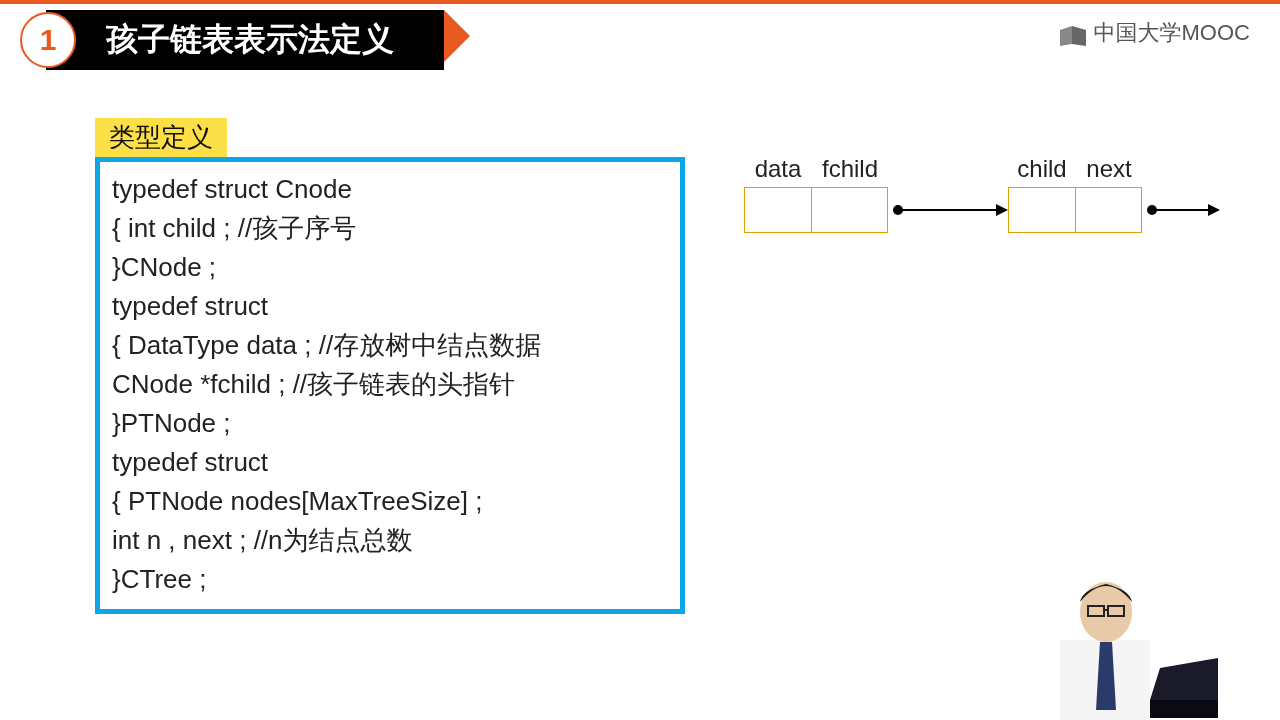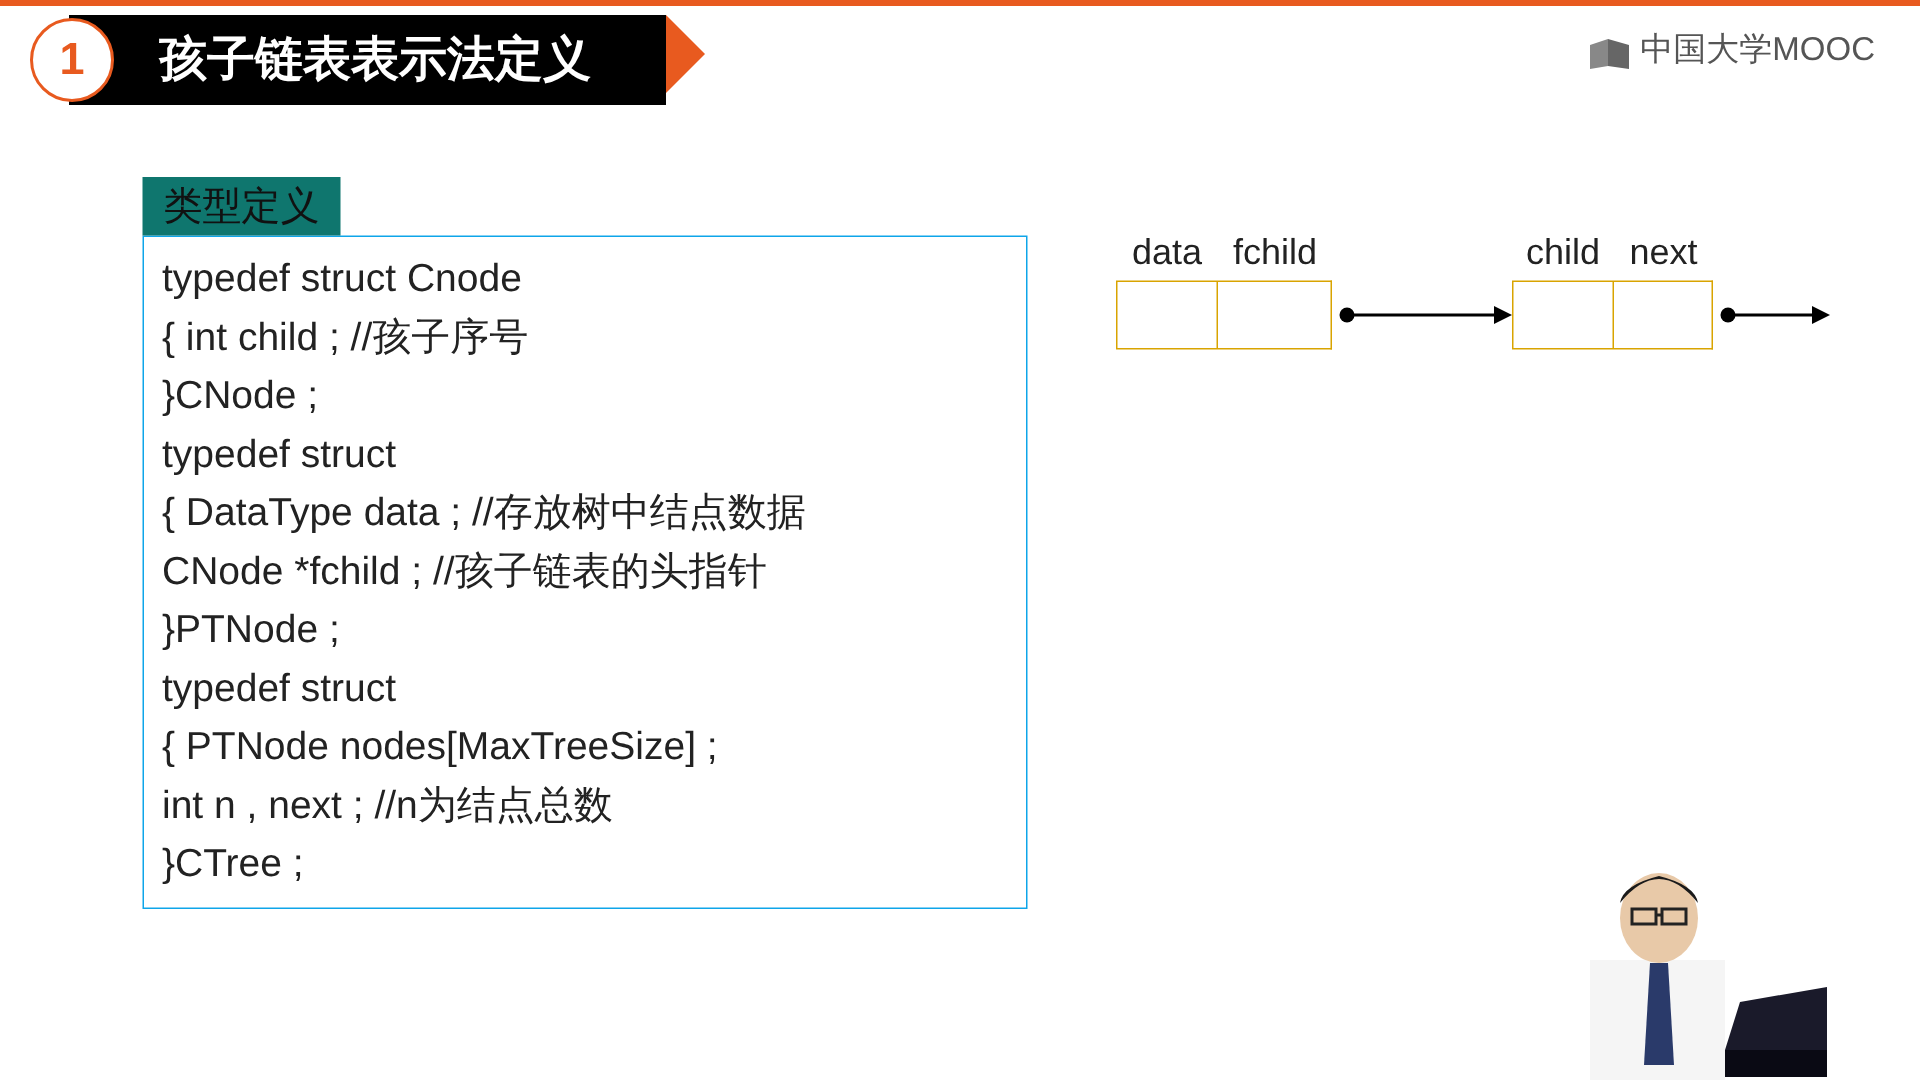--- a/index.html
+++ b/index.html
@@ -67,28 +67,28 @@
     font-size: 22px;
     font-weight: 500;
   }
   .logo svg { margin-right: 6px; }
   .content {
     position: absolute;
     top: 118px;
     left: 95px;
   }
   .type-label {
-    background: #0f766e;
+    background: #fde047;
     color: #111;
     font-size: 26px;
     padding: 2px 14px;
     display: inline-block;
   }
   .code-box {
-    border: 1px solid #0ea5e9;
+    border: 5px solid #0ea5e9;
     width: 590px;
     padding: 8px 12px 10px 12px;
     font-size: 26px;
     line-height: 1.5;
     color: #222;
     font-family: "Microsoft YaHei", Arial, sans-serif;
   }
   .diagram {
     position: absolute;
     top: 155px;

